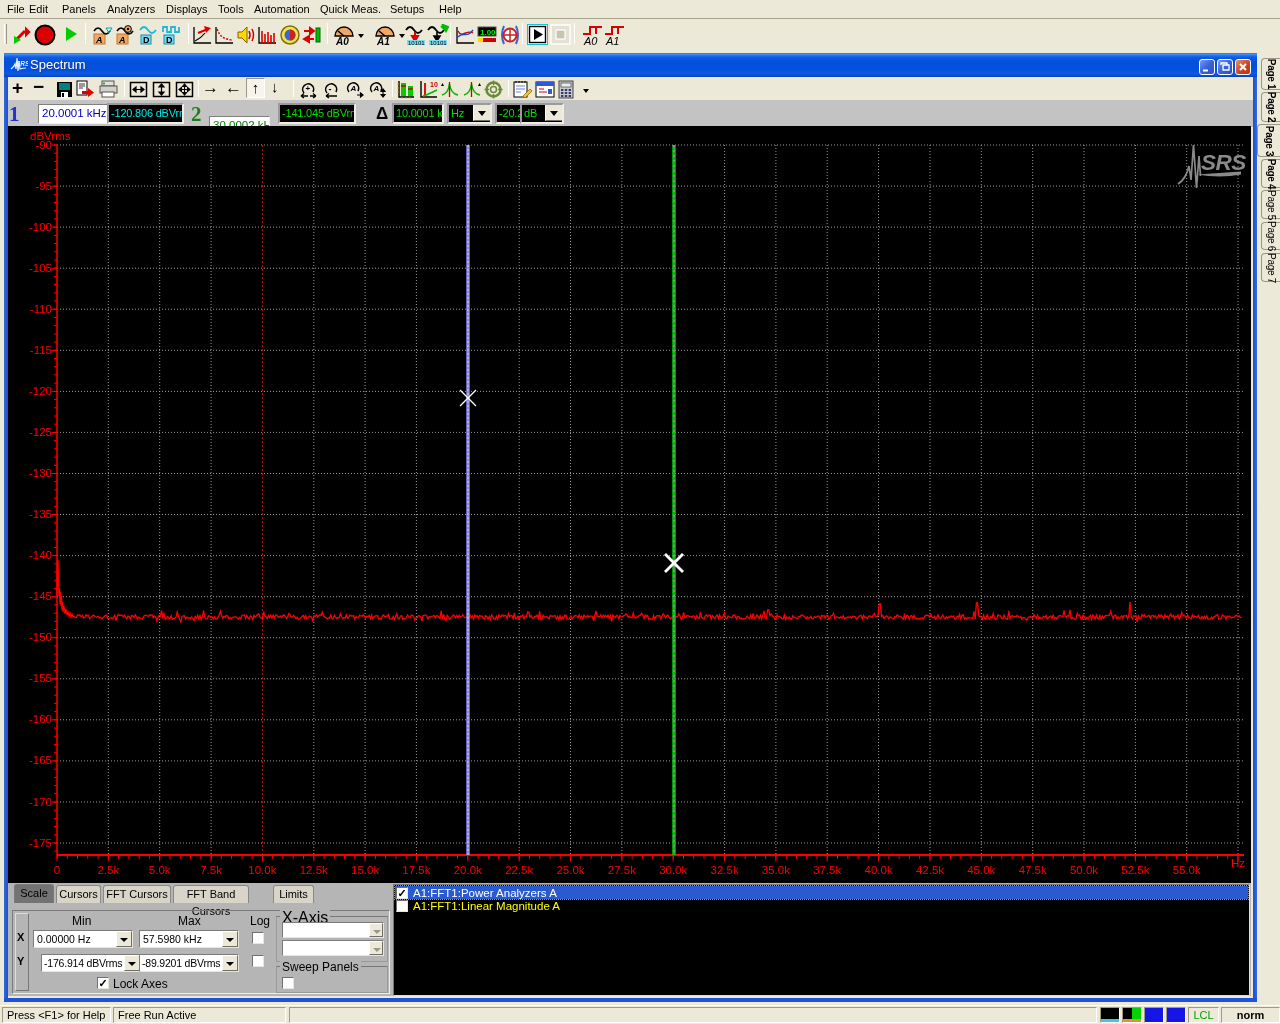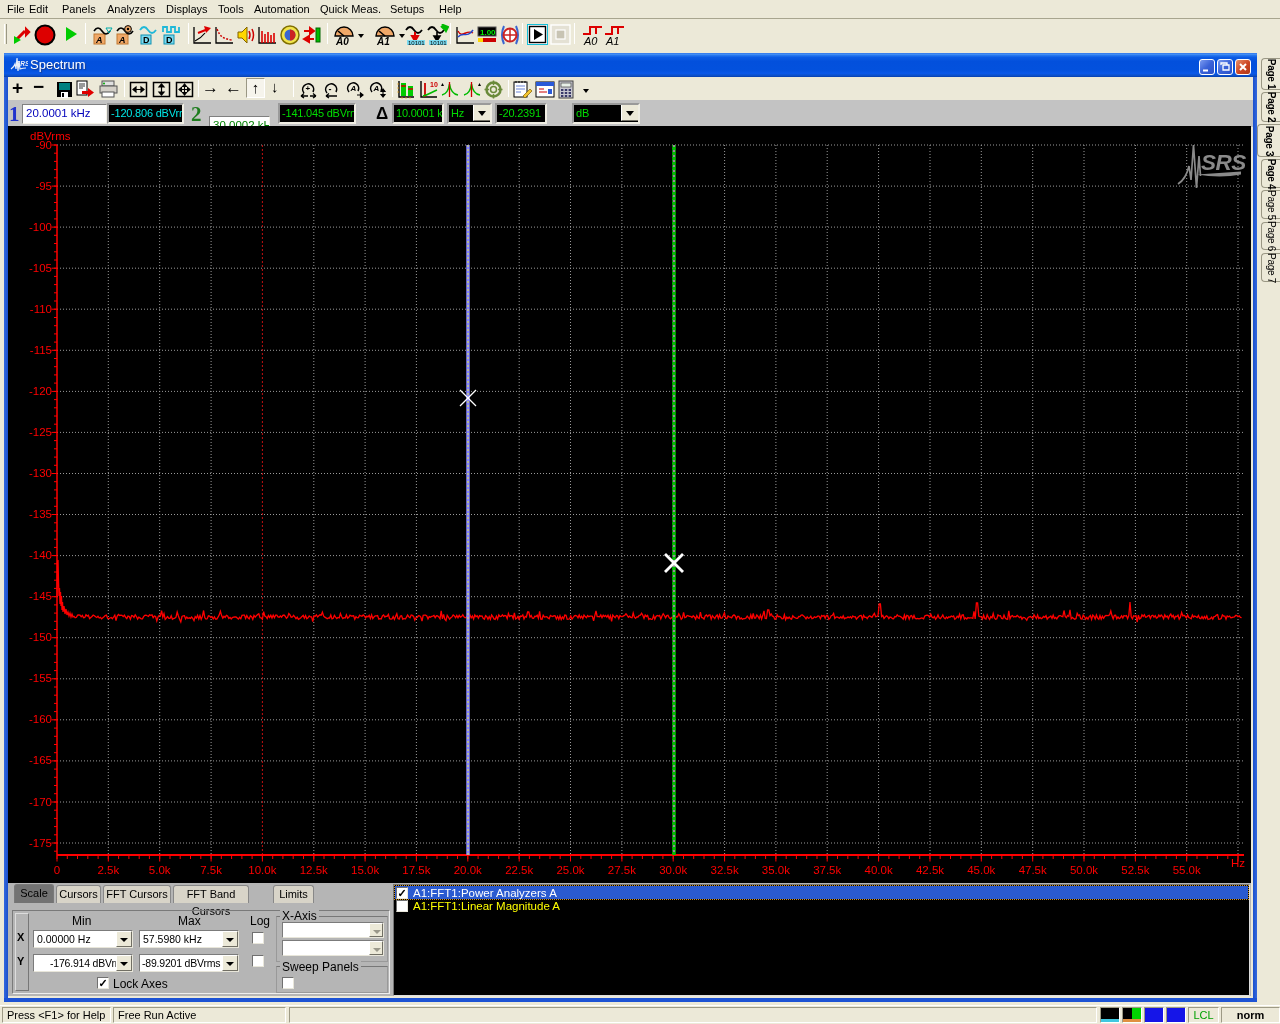--- a/index.html
+++ b/index.html
@@ -309,30 +309,30 @@
       <rect x="4" y="15" width="2.4" height="2"></rect>
       <rect x="7.8" y="15" width="2.4" height="2"></rect>
       <rect x="11.6" y="15" width="2.4" height="2"></rect>
     </g>
   </svg>
 <svg class="abs" style="left:582px;top:87px" width="8" height="8" viewBox="0 0 8 8">
     <path d="M1 2 h6 l-3 4 Z" fill="#000"></path>
   </svg>
 <div id="readout"></div>
 <div class="abs" style="left:9px;top:102px;font-size:21px;font-weight:bold;color:#2233cc;font-family:'Liberation Serif',serif">1</div>
-<div class="rfw" style="left:22px;top:104px;width:85px;color:#0000bb">20.0001 kHz</div>
+<div class="rfw" style="left:38px;top:104px;width:85px;color:#0000bb">20.0001 kHz</div>
 <div class="rfb" style="left:107px;top:103px;width:77px;color:#00e8e8">-120.806 dBVrm</div>
 <div class="abs" style="left:191px;top:102px;font-size:21px;font-weight:bold;color:#1e7d1e;font-family:'Liberation Serif',serif">2</div>
 <div class="rfw" style="left:209px;top:116px;width:61px;color:#008000">30.0002 kHz</div>
 <div class="rfb" style="left:278px;top:103px;width:78px;color:#00dd00">-141.045 dBVrm</div>
 <div class="abs" style="left:376px;top:104px;font-size:17px;font-weight:bold;color:#000">Δ</div>
 <div class="rfb" style="left:392px;top:103px;width:52px;color:#00dd00">10.0001 k</div>
 <div class="rfb" style="left:447px;top:103px;width:45px;color:#00dd00">Hz<span class="cbtn" style="right:-1px;top:-1px"></span></div>
 <div class="rfb" style="left:495px;top:103px;width:52px;color:#00dd00">-20.2391</div>
-<div class="rfb" style="left:572px;top:103px;width:68px;color:#00dd00">dB<span class="cbtn" style="right:-1px;top:-1px"></span></div>
+<div class="rfb" style="left:520px;top:103px;width:44px;color:#00dd00">dB<span class="cbtn" style="right:-1px;top:-1px"></span></div>
 <svg class="abs" style="left:8px;top:126px" width="1243" height="757" viewBox="0 0 1243 757">
 <rect x="0" y="0" width="1243" height="757" fill="#000"></rect>
 <g stroke="#9a9a9a" stroke-width="1" stroke-dasharray="1 2">
 <line x1="49" y1="19.0" x2="1235" y2="19.0"></line>
 <line x1="49" y1="60.1" x2="1235" y2="60.1"></line>
 <line x1="49" y1="101.1" x2="1235" y2="101.1"></line>
 <line x1="49" y1="142.2" x2="1235" y2="142.2"></line>
 <line x1="49" y1="183.2" x2="1235" y2="183.2"></line>
 <line x1="49" y1="224.3" x2="1235" y2="224.3"></line>
 <line x1="49" y1="265.4" x2="1235" y2="265.4"></line>
@@ -691,29 +691,29 @@
 <div class="tab" style="left:173px;width:76px">FFT Band Cursors</div>
 <div class="tab" style="left:273px;width:41px">Limits</div>
 <div class="abs" style="left:12px;top:910px;width:378px;height:84px;border:1px solid #7a7a7a;border-right-color:#eee;border-bottom-color:#eee"></div>
 <div class="abs" style="left:15px;top:913px;width:14px;height:78px;border:1px solid #ddd;border-right-color:#777;border-bottom-color:#777"></div>
 <div class="abs" style="left:17px;top:931px;font-size:11px;font-weight:bold">X</div>
 <div class="abs" style="left:17px;top:955px;font-size:11px;font-weight:bold">Y</div>
 <div class="abs" style="left:72px;top:914px;font-size:12px">Min</div>
 <div class="abs" style="left:178px;top:914px;font-size:12px">Max</div>
 <div class="combo" style="left:33px;top:930px;width:100px">0.00000 Hz<span class="btn"></span></div>
 <div class="combo" style="left:139px;top:930px;width:100px">57.5980 kHz<span class="btn"></span></div>
-<div class="combo" style="left:33px;top:954px;width:100px;padding-left:16px;letter-spacing:-0.2px">-176.914 dBVrms<span class="btn"></span></div>
+<div class="combo" style="left:41px;top:954px;width:100px;padding-left:2px;letter-spacing:-0.2px">-176.914 dBVrms<span class="btn"></span></div>
 <div class="combo" style="left:139px;top:954px;width:100px;padding-left:2px;letter-spacing:-0.2px">-89.9201 dBVrms<span class="btn"></span></div>
 <div class="abs" style="left:250px;top:914px;font-size:12px">Log</div>
 <div class="cb" style="left:252px;top:932px"></div>
 <div class="cb" style="left:252px;top:955px"></div>
 <div class="cb" style="left:97px;top:977px;font-size:11px;line-height:10px;font-weight:bold;text-align:center">✓</div>
 <div class="abs" style="left:113px;top:977px;font-size:12px">Lock Axes</div>
 <div class="abs" style="left:276px;top:916px;width:112px;height:46px;border:1px solid #999;border-top-color:#777"></div>
-<div class="abs" style="left:280px;top:909px;font-size:12px;background:#b5b5b5;padding:0 2px">X-Axis</div>
+<div class="abs" style="left:280px;top:909px;font-size:16px;background:#b5b5b5;padding:0 2px">X-Axis</div>
 <div class="combo" style="left:282px;top:922px;width:102px;height:16px">&nbsp;<span class="btn btnd" style="width:14px;height:14px"></span></div>
 <div class="combo" style="left:282px;top:940px;width:102px;height:16px">&nbsp;<span class="btn btnd" style="width:14px;height:14px"></span></div>
 <div class="abs" style="left:276px;top:966px;width:112px;height:27px;border:1px solid #999;border-top-color:#777"></div>
 <div class="abs" style="left:280px;top:960px;font-size:12px;background:#b5b5b5;padding:0 2px">Sweep Panels</div>
 <div class="cb" style="left:282px;top:977px"></div>
 <div class="abs" style="left:393px;top:884px;width:857px;height:112px;background:#000;border:1px solid #777;border-right-color:#ddd;border-bottom-color:#ddd"></div>
 <div class="abs" style="left:395px;top:886px;width:853px;height:13px;background:#2a5ad0;outline:1px dotted #d09020"></div>
 <div class="cb" style="left:396px;top:887px;width:12px;height:12px;font-size:11px;line-height:10px;font-weight:bold;text-align:center">✓</div>
 <div class="abs" style="left:413px;top:887px;font-size:11.5px;color:#fff">A1:FFT1:Power Analyzers A</div>
 <div class="cb" style="left:396px;top:900px;width:12px;height:12px"></div>

